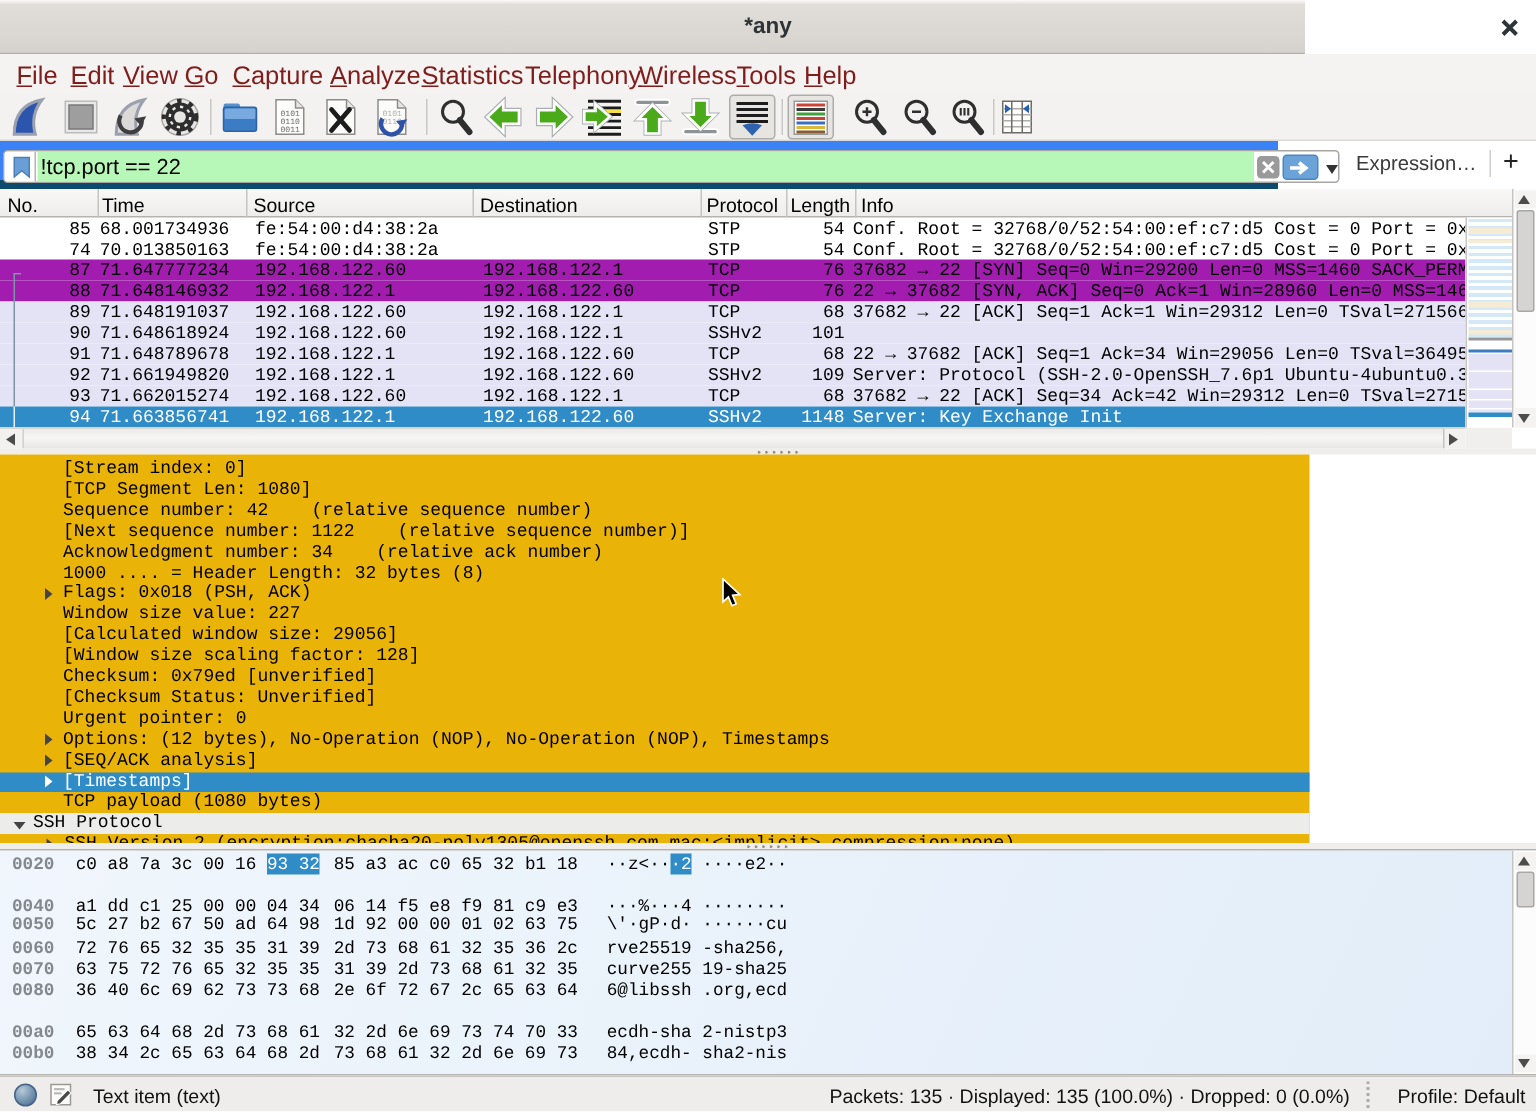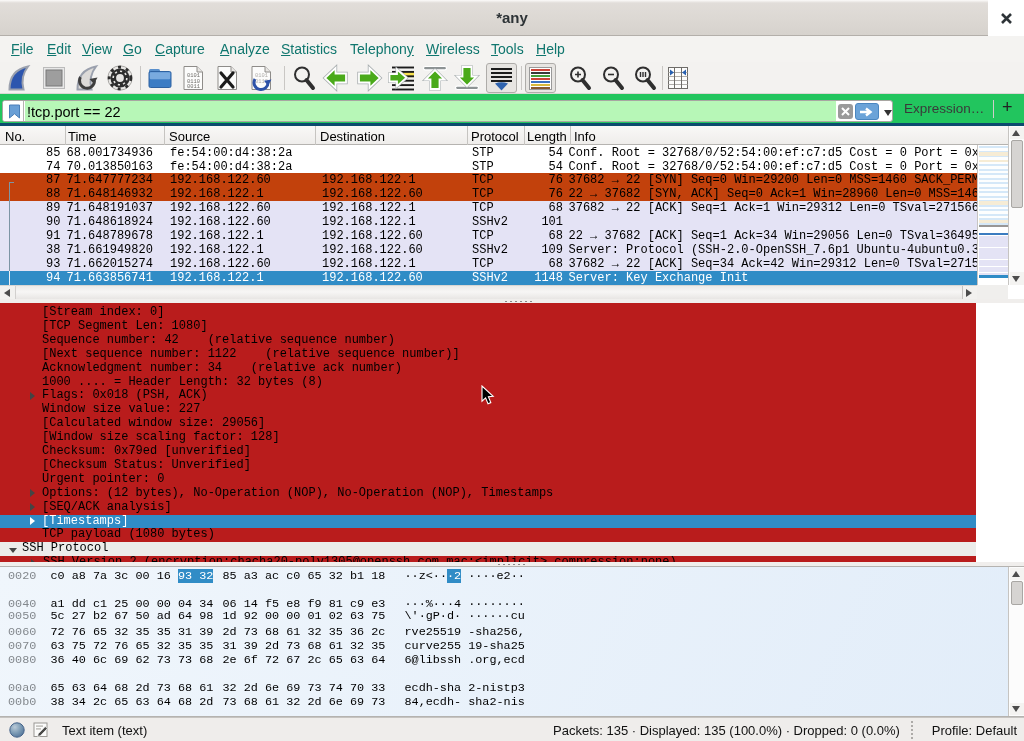--- a/index.html
+++ b/index.html
@@ -1,51 +1,51 @@
 <!DOCTYPE html>
 <html><head><meta charset="utf-8">
 <style>
 *{margin:0;padding:0;box-sizing:border-box}
 html,body{width:1024px;height:741px;overflow:hidden}
 body{position:relative;background:#fff;font-family:"Liberation Sans",sans-serif;-webkit-font-smoothing:antialiased}
 .a{position:absolute}
 
-#title{left:0;top:0;width:988px;height:36px;background:linear-gradient(#fcfbfa 0px,#e1ddd9 3px,#dcd8d3 55%,#d6d2cd 100%);border-bottom:1px solid #b3afaa}
+#title{left:0;top:0;width:870px;height:36px;background:linear-gradient(#fcfbfa 0px,#e1ddd9 3px,#dcd8d3 55%,#d6d2cd 100%);border-bottom:1px solid #b3afaa}
 #title .t{left:0;top:9px;width:1024px;text-align:center;font-size:15px;font-weight:bold;color:#2d3336}
 
 #menu{left:0;top:36px;width:1024px;height:26px;background:#f4f3f1}
-#menu span{position:absolute;top:5px;font-size:14px;color:#0f766e}
+#menu span{position:absolute;top:5px;font-size:17px;color:#7f1d1d}
 
 #tools{left:0;top:62px;width:1024px;height:32px;background:#f3f2f0;border-bottom:1px solid #dbd9d6}
 .sep{position:absolute;top:4px;width:1px;height:24px;background:#c9c7c4}
 .pressed{position:absolute;top:1px;height:30px;background:#e7e5e2;border:1px solid #aeaca9;border-radius:3px}
 
-#filter{left:0;top:94px;width:1024px;height:32px;background:#22c55e;border-bottom:3px solid #0c4a6e}
+#filter{left:0;top:94px;width:852px;height:32px;background:#3b82f6;border-bottom:6px solid #0c4a6e}
 #fbox{left:2px;top:6px;width:891px;height:22px;background:#fff;border:1px solid #a8a6a2;border-radius:3px;overflow:hidden}
 
 #phead{left:0;top:126px;width:1024px;height:19px;background:linear-gradient(#f9f8f7,#efedeb);border-bottom:1px solid #b5b3b0}
 #phead span{position:absolute;top:3px;font-size:13px;color:#000;white-space:nowrap}
 #phead i{position:absolute;top:0;width:1px;height:19px;background:#c6c4c1}
 
 .prow{position:absolute;left:0;width:977px;height:14px;font-family:"Liberation Mono",monospace;font-size:12px;overflow:hidden;white-space:nowrap}
 .prow span{position:absolute;top:0;line-height:14px}
 .cno{left:0;width:60.5px;text-align:right}
 .ctm{left:66.5px}.csr{left:170px}.cds{left:322px}.cpr{left:472px}
 .cln{left:520px;width:43px;text-align:right}.cin{left:568.5px}
-.lav{background:#e4e3f5}.gry{background:#c2410c}
+.lav{background:#e4e3f5}.gry{background:#a21caf}
 .sel{background:#308cc6;color:#fff}
 
-#detail{left:0;top:303px;width:976px;height:259px;background:#b91c1c;overflow:hidden}
+#detail{left:0;top:303px;width:873px;height:259px;background:#eab308;overflow:hidden}
 .dl{position:absolute;left:0;width:1008px;height:13.9px;font-family:"Liberation Mono",monospace;font-size:12px;line-height:13.9px;white-space:pre}
 .tri{position:absolute;width:0;height:0;border-left:5px solid #444;border-top:4px solid transparent;border-bottom:4px solid transparent}
 .trid{position:absolute;width:0;height:0;border-top:5px solid #444;border-left:4px solid transparent;border-right:4px solid transparent}
 
 #hex{left:0;top:566px;width:1024px;height:151px;background:linear-gradient(115deg,#f0f6fc,#e2edf9);border-top:1px solid #b5b3b0;border-bottom:1px solid #b5b3b0;overflow:hidden}
 .hl{position:absolute;left:8px;font-family:"Liberation Mono",monospace;font-size:11.8px;line-height:14.05px;white-space:pre;color:#000}
-.hl b{font-weight:normal;color:#83888d}
+.hl b{font-weight:bold;color:#83888d}
 .g2{position:relative;left:-5px}
 .hl em{font-style:normal;background:#308cc6;color:#fff}
 
 #status{left:0;top:717px;width:1024px;height:24px;background:#efedeb;border-top:1px solid #c6c4c1}
 .sbthumb{position:absolute;background:#d6d4d2;border:1px solid #a9a7a4;border-radius:2px}
 .arr{position:absolute;width:0;height:0}
 .arrU{border-left:4.5px solid transparent;border-right:4.5px solid transparent;border-bottom:6px solid #4c4c4c}
 .arrD{border-left:4.5px solid transparent;border-right:4.5px solid transparent;border-top:6px solid #4c4c4c}
 .arrL{border-top:4.5px solid transparent;border-bottom:4.5px solid transparent;border-right:6px solid #4c4c4c}
 .arrR{border-top:4.5px solid transparent;border-bottom:4.5px solid transparent;border-left:6px solid #4c4c4c}
@@ -300,21 +300,21 @@
 <div class="prow lav" style="top:229.2px">
       <span class="cno">91</span>
       <span class="ctm">71.648789678</span>
       <span class="csr">192.168.122.1</span>
       <span class="cds">192.168.122.60</span>
       <span class="cpr">TCP</span>
       <span class="cln">68</span>
       <span class="cin">22 → 37682 [ACK] Seq=1 Ack=34 Win=29056 Len=0 TSval=36495 TSecr</span>
     </div>
 <div class="prow lav" style="top:243.1px">
-      <span class="cno">38</span>
+      <span class="cno">92</span>
       <span class="ctm">71.661949820</span>
       <span class="csr">192.168.122.1</span>
       <span class="cds">192.168.122.60</span>
       <span class="cpr">SSHv2</span>
       <span class="cln">109</span>
       <span class="cin">Server: Protocol (SSH-2.0-OpenSSH_7.6p1 Ubuntu-4ubuntu0.3)</span>
     </div>
 <div class="prow lav" style="top:257.1px">
       <span class="cno">93</span>
       <span class="ctm">71.662015274</span>

